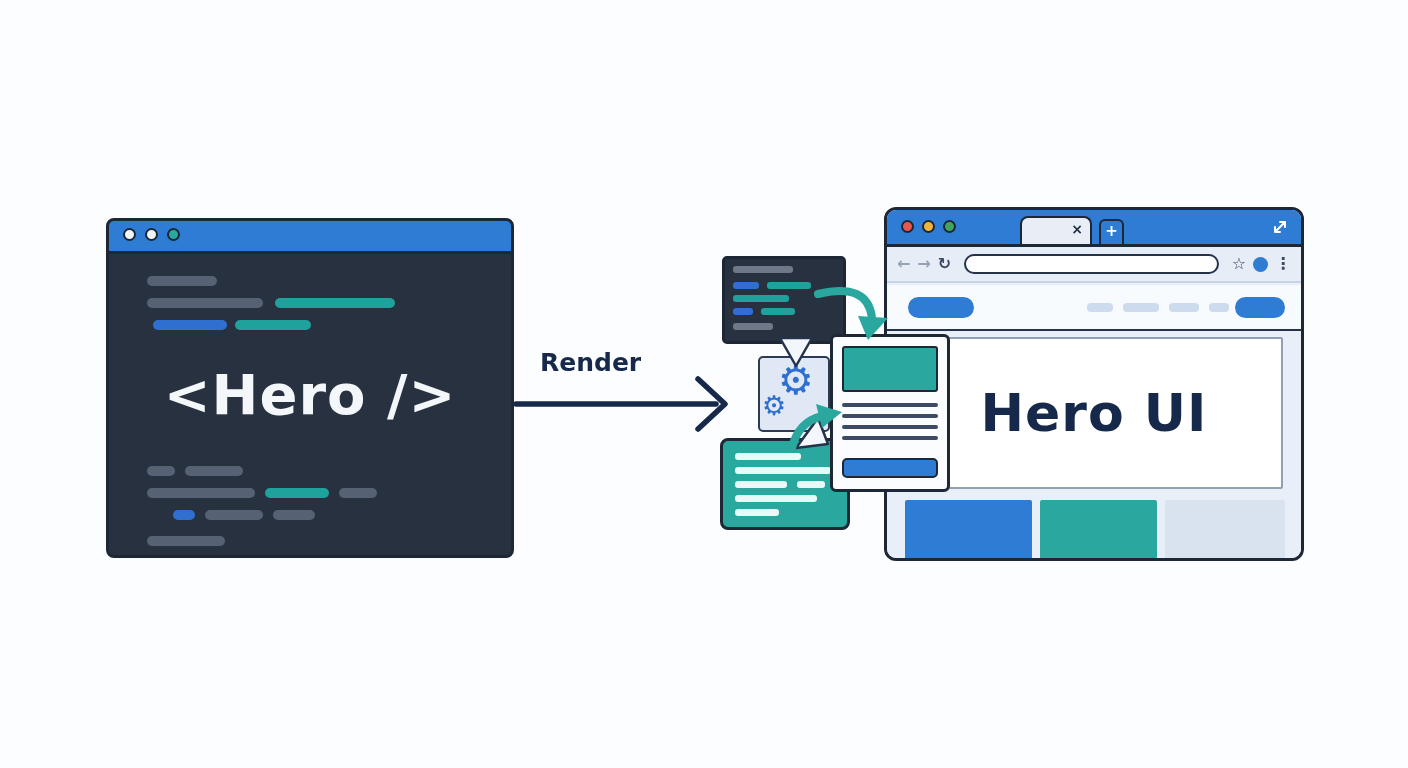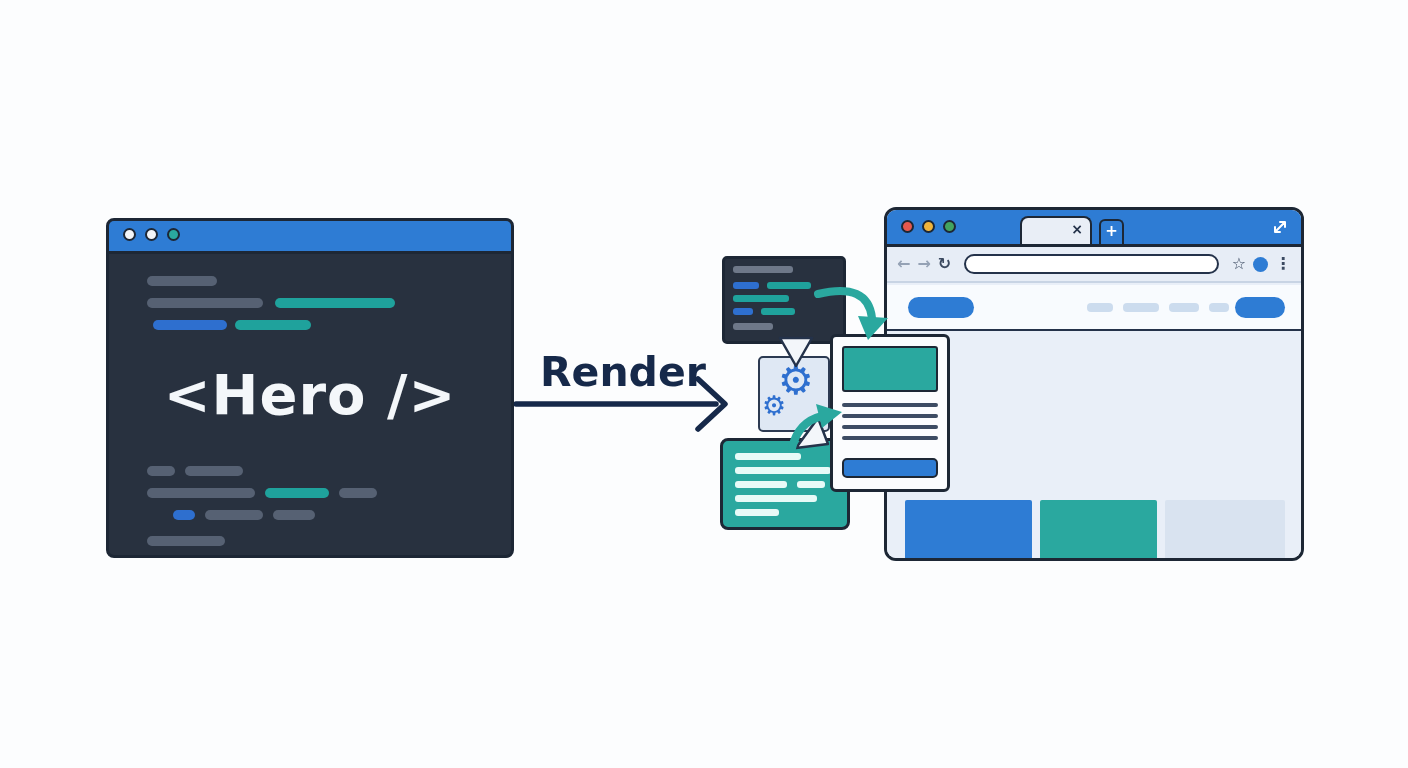--- a/index.html
+++ b/index.html
@@ -21,21 +21,21 @@
   .editor-titlebar{position:absolute;left:0;top:0;right:0;height:30px;
     background:#2e7cd4;border-bottom:3px solid #1d2735;border-radius:5px 5px 0 0;}
   .wbtn{position:absolute;top:7px;width:13px;height:13px;border-radius:50%;
     border:2.5px solid #1d2735;box-sizing:border-box;background:#f2f5f8;}
   .editor-body{position:absolute;left:0;top:33px;right:0;bottom:0;}
   .code-text{position:absolute;left:0;right:0;top:108px;text-align:center;
     color:#f4f7fa;font-size:56px;font-weight:700;letter-spacing:1px;}
 
   
   .render-label{position:absolute;left:540px;top:348px;width:160px;
-    font-size:41px;font-weight:700;color:#16294a;}
+    font-size:25px;font-weight:700;color:#16294a;}
   .arrow-svg{position:absolute;left:512px;top:366px;}
 
   
   .mini{position:absolute;left:722px;top:256px;width:124px;height:88px;
     background:#28313f;border:3px solid #1d2735;border-radius:5px;box-sizing:border-box;z-index:3;}
   .mini .bar{height:7px;border-radius:3px;}
   .gearbox{position:absolute;left:758px;top:356px;width:72px;height:76px;
     background:#dfe8f4;border:2.5px solid #2c3a52;border-radius:5px;box-sizing:border-box;z-index:3;}
   .gear-big{position:absolute;left:18px;top:0px;font-size:40px;color:#2e6fcf;line-height:44px;}
   .gear-small{position:absolute;left:2px;top:32px;font-size:27px;color:#2e6fcf;}
@@ -201,17 +201,20 @@
   <div class="b-nav">
     <div class="pill" style="left:21px;width:66px"></div>
     <div class="dash" style="left:200px;width:26px"></div>
     <div class="dash" style="left:236px;width:36px"></div>
     <div class="dash" style="left:282px;width:30px"></div>
     <div class="dash" style="left:322px;width:20px"></div>
     <div class="pill" style="left:348px;width:50px"></div>
   </div>
 
   <div class="b-content">
+    <div class="hero-panel">
+      <span class="hero-title">Hero UI</span>
+    </div>
     <div class="fblock" style="left:18px;width:127px;background:#2e7cd4"></div>
     <div class="fblock" style="left:153px;width:117px;background:#2aa89f"></div>
     <div class="fblock" style="left:278px;width:120px;background:#d9e3f0"></div>
   </div>
 </div>
 
 </body></html>

